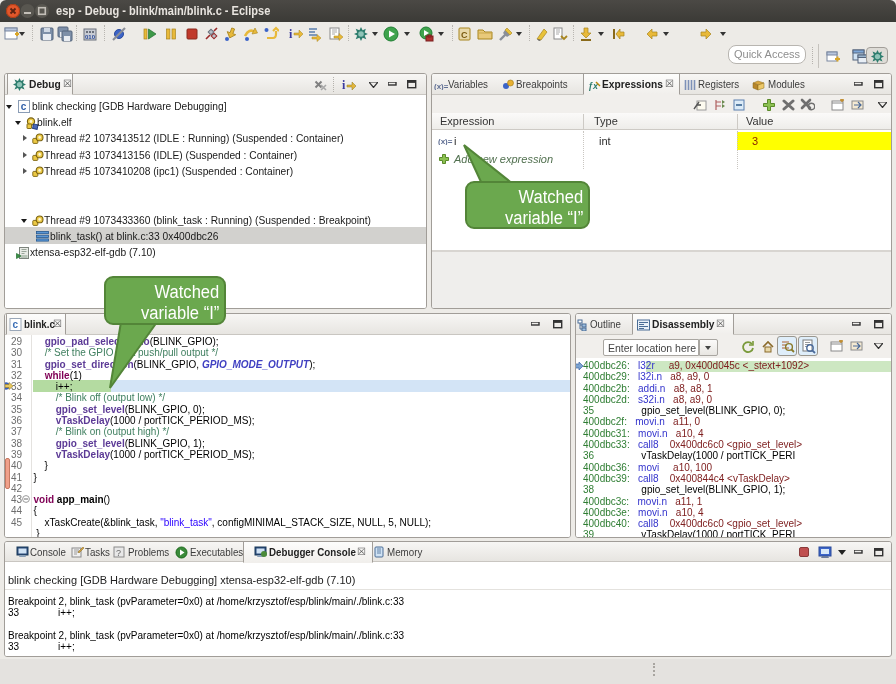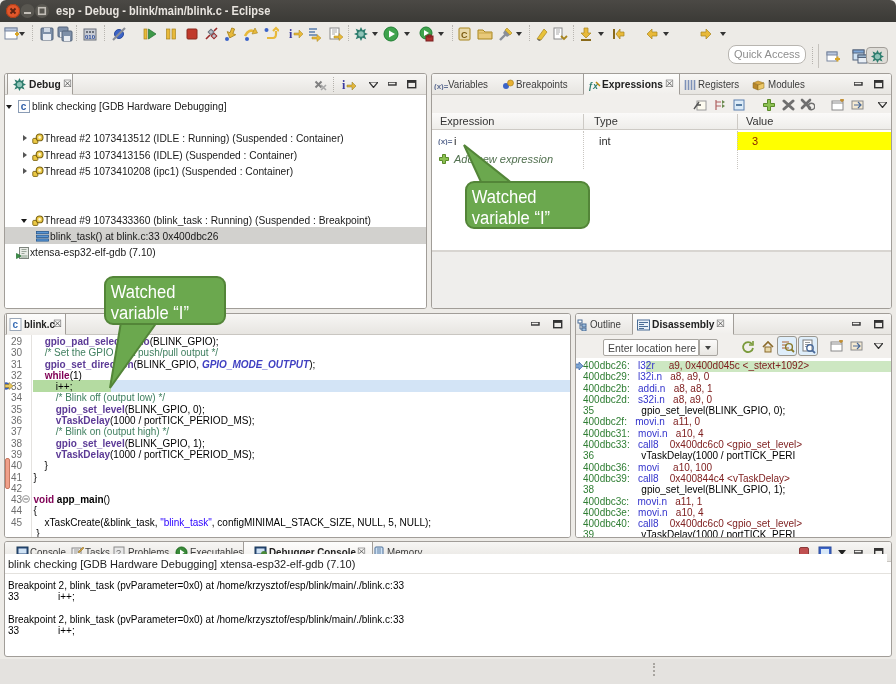--- a/index.html
+++ b/index.html
@@ -24,21 +24,21 @@
 .tab .lbl { position:absolute; top:4px; white-space:nowrap; transform:scaleX(.93); transform-origin:0 50%; }
 .tlb { transform:scaleX(.93); transform-origin:0 50%; }
 .atab { position:absolute; top:0; height:21px; background:linear-gradient(#fdfdfc,#f1efec);
   border:1px solid #a19d98; border-top:none; border-radius:0 0 0 0; border-bottom:1px solid #f1efec; }
 
 .t11 { font-size:11px; color:#2b2b2b; white-space:nowrap; }
 .mono { font-family:Liberation Sans, sans-serif; white-space:pre; }
 
 
 .callout { position:absolute; background:#6ba84e; border:2px solid #538538; border-radius:9px;
-  color:#fff; font-size:18px; line-height:21px; text-align:left; }
+  color:#fff; font-size:18px; line-height:21px; text-align:right; }
 .callout div { transform:scaleX(.92); }
 .trow { position:absolute; left:0; width:100%; height:16px; }
 .trow .tx { position:absolute; top:1px; font-size:11px; white-space:nowrap; color:#1a1a1a; transform:scaleX(.93); transform-origin:0 50%; }
 .ad { position:absolute; width:0; height:0; border-left:3.5px solid transparent; border-right:3.5px solid transparent; border-top:4.5px solid #1a1a1a; top:6px; }
 .ar { position:absolute; width:0; height:0; border-top:3.5px solid transparent; border-bottom:3.5px solid transparent; border-left:4.5px solid #555; top:4px; }
 .fn { color:#5c3a96; }
 .kw { color:#7f0055; }
 .cm { color:#3f7f5f; }
 .st { color:#2a00ff; }
 .mc { color:#4040c2; }
@@ -251,20 +251,30 @@
 
   <div class="abs" id="dtree" style="left:0;top:22px;width:421px;height:212px;background:#fff;">
     <div class="trow" style="top:2.8px">
       <span class="ad" style="left:1px"></span>
       <svg class="abs" style="left:13px;top:1px" width="12" height="13" viewBox="0 0 12 13">
           <rect x="0.5" y="0.5" width="11" height="12" fill="#fdfdfd" stroke="#8a9cb5"></rect>
           <text x="2.8" y="10" font-size="10" font-weight="bold" fill="#2d5da8">c</text>
         </svg>
       <span class="tx" style="left:27px">blink checking [GDB Hardware Debugging]</span>
     </div>
+    <div class="trow" style="top:19px">
+      <span class="ad" style="left:10px"></span>
+      <svg class="abs" style="left:21px;top:2px" width="13" height="13" viewBox="0 0 13 13">
+          <circle cx="5" cy="4.5" r="3.6" fill="#ecc944" stroke="#7a6210" stroke-width="1.1"></circle>
+          <circle cx="5" cy="4.5" r="1.4" fill="#fdf6d8"></circle>
+          <rect x="1" y="7" width="4.5" height="4.5" rx="0.5" fill="#ecc944" stroke="#7a6210" stroke-width="0.9"></rect>
+          <rect x="7" y="7.4" width="4.6" height="4.6" fill="#4a68b8" stroke="#223f85" transform="rotate(12 9.3 9.7)"></rect>
+        </svg>
+      <span class="tx" style="left:32px">blink.elf</span>
+    </div>
     <div class="trow" style="top:35.3px">
       <span class="ar" style="left:18px"></span>
       <svg class="abs" style="left:27px;top:2px" width="12" height="12" viewBox="0 0 12 12">
           <rect x="0.8" y="5.4" width="5" height="5" rx="0.8" fill="#ecc944" stroke="#7a6210" stroke-width="0.9"></rect>
           <circle cx="7.6" cy="4.4" r="3.4" fill="#ecc944" stroke="#7a6210" stroke-width="1.1"></circle>
           <circle cx="7.6" cy="4.4" r="1.3" fill="#fdf6d8"></circle>
         </svg>
       <span class="tx" style="left:39px">Thread #2 1073413512 (IDLE : Running) (Suspended : Container)</span>
     </div>
     <div class="trow" style="top:51.6px">
@@ -648,21 +658,21 @@
     </svg>
   <span class="ad" style="left:833px;top:8px;border-top-color:#222;border-left-width:4.5px;border-right-width:4.5px;border-top-width:5.5px;"></span>
   <svg class="abs" style="left:849px;top:8px" width="9" height="5" viewBox="0 0 9 5">
       <rect x="0" y="0" width="8" height="3" fill="none" stroke="#333" stroke-width="1.4"></rect>
     </svg>
   <svg class="abs" style="left:869px;top:6px" width="10" height="9" viewBox="0 0 10 9">
       <rect x="0.7" y="0.7" width="8" height="7" fill="none" stroke="#333" stroke-width="1.4"></rect>
       <rect x="0.7" y="0.7" width="8" height="2.2" fill="#333"></rect>
     </svg>
 
-  <div class="abs" style="left:0;top:12px;width:882px;height:94px;background:#fff;">
+  <div class="abs" style="left:0;top:28px;width:882px;height:94px;background:#fff;">
     <span class="abs" style="left:3px;top:4px;font-size:11px;color:#222;white-space:nowrap;">blink checking [GDB Hardware Debugging] xtensa-esp32-elf-gdb (7.10)</span>
     <div class="abs" style="left:0;top:19px;width:886px;height:1px;background:#e4e2de;"></div>
     <pre class="mono abs" style="left:3px;top:26px;font-size:10px;line-height:11.3px;color:#000;">Breakpoint 2, blink_task (pvParameter=0x0) at /home/krzysztof/esp/blink/main/./blink.c:33
 33              i++;
 
 Breakpoint 2, blink_task (pvParameter=0x0) at /home/krzysztof/esp/blink/main/./blink.c:33
 33              i++;</pre>
   </div>
 </div>
 

